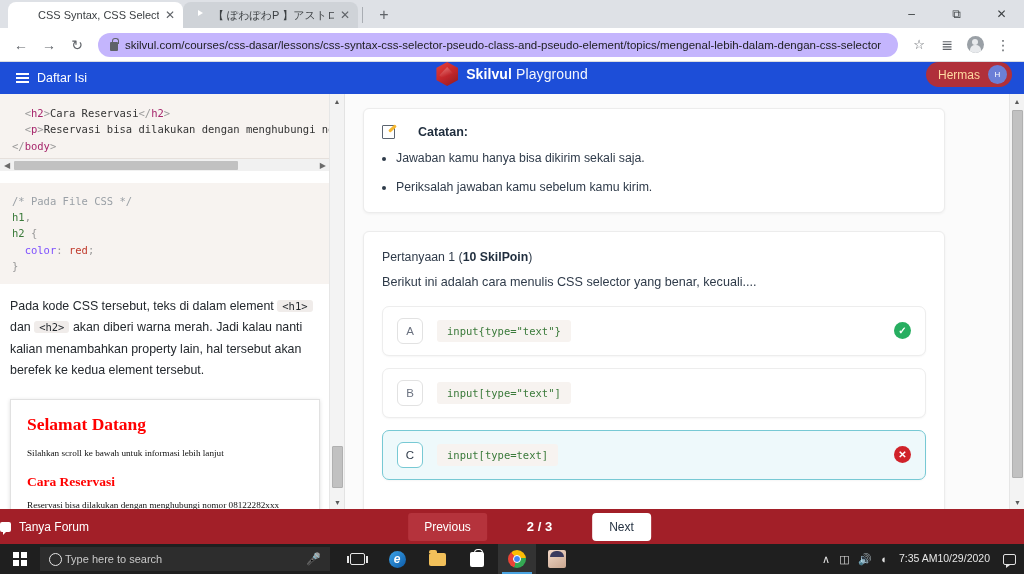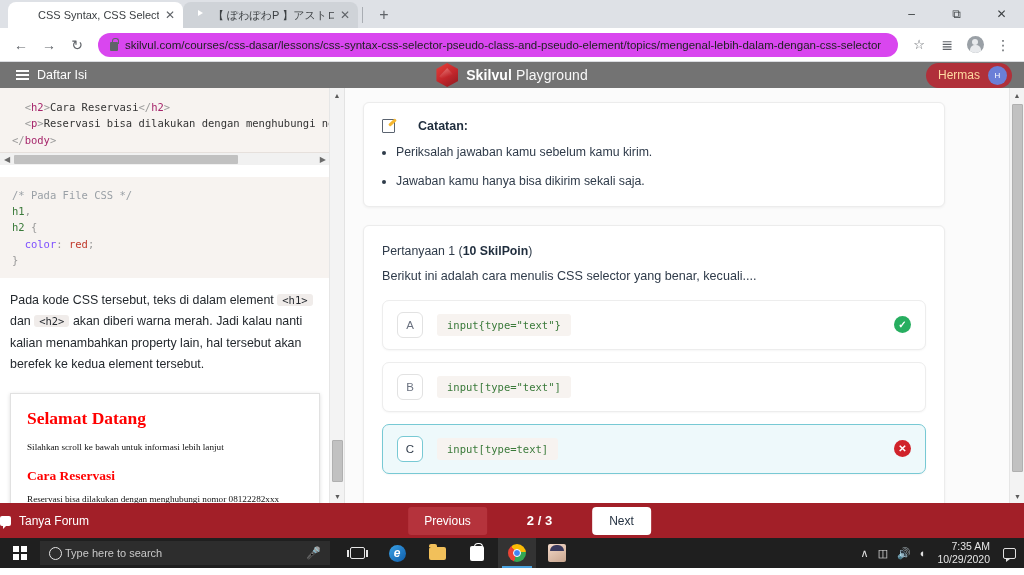--- a/index.html
+++ b/index.html
@@ -62,21 +62,21 @@
   .toolbar {
     height: 34px; background: #ffffff; display: flex; align-items: center;
     gap: 2px; padding: 0 8px; border-bottom: 1px solid #dadce0;
   }
   .tb-btn {
     width: 26px; height: 26px; display: flex; align-items: center;
     justify-content: center; color: #5f6368; font-size: 14px;
     border-radius: 50%;
   }
   .omnibox {
-    flex: 1; height: 24px; background: #d946ef; border-radius: 12px;
+    flex: 1; height: 24px; background: #c4b5fd; border-radius: 12px;
     display: flex; align-items: center; gap: 7px; padding: 0 12px;
     margin: 0 6px; font-size: 11.5px; color: #202124; overflow: hidden;
   }
   .omnibox .url { white-space: nowrap; overflow: hidden; }
   .lock {
     width: 8px; height: 9px; position: relative; flex: 0 0 8px;
     background: #5f6368; border-radius: 1px; margin-top: 3px;
   }
   .lock:before {
     content: ""; position: absolute; left: 1.5px; top: -4px;
@@ -92,21 +92,21 @@
     content: ""; position: absolute; left: 3px; top: 9px; width: 11px;
     height: 9px; background: #e8eaed; border-radius: 5px 5px 0 0;
   }
   .avatar-tb:before {
     content: ""; position: absolute; left: 5.5px; top: 3px; width: 6px;
     height: 6px; background: #e8eaed; border-radius: 50%;
   }
 
   
   .appheader {
-    height: 26px; background: #737373; display: flex; align-items: center;
+    height: 32px; background: #1d4ed8; display: flex; 
     position: relative; color: #fff;
   }
   .daftar {
     display: flex; align-items: center; gap: 8px; padding-left: 16px;
     font-size: 12.5px;
   }
   .hamburger { display: inline-flex; flex-direction: column; gap: 2.5px; }
   .hamburger i { display: block; width: 13px; height: 1.6px; background: #fff; }
   .brand {
     position: absolute; left: 50%; transform: translateX(-50%);
@@ -394,21 +394,21 @@
   .ico-anime:before {
     content: ""; position: absolute; left: 2px; top: 1px; width: 14px;
     height: 6px; background: #3a3a5e; border-radius: 6px 6px 0 0;
   }
   .tray {
     position: absolute; right: 0; display: flex; align-items: center;
     gap: 9px; padding-right: 8px; color: #e6e6e6; font-size: 11px;
   }
   .tray-ico { font-size: 11px; color: #e1e1e1; }
   .clock {
-    display: flex; flex-direction: column; align-items: flex-end;
+    display: flex; flex-direction: row; align-items: flex-end;
     line-height: 1.25; font-size: 10.5px; margin-left: 2px;
   }
   .notif {
     width: 13px; height: 11px; border: 1.4px solid #e1e1e1; border-radius: 2px;
     margin-left: 4px; position: relative;
   }
   .notif:after {
     content: ""; position: absolute; left: 1.5px; bottom: -4px;
     border-left: 4px solid #e1e1e1;
     border-bottom: 3px solid transparent;
@@ -525,25 +525,25 @@
     <div class="rightinner">
 
       <div class="card notecard">
         <div class="note-title">
           <span class="memo-icon"></span>
           <span>Catatan:</span>
         </div>
         <ul class="note-list">
           <li>
             <span class="bullet"></span>
-            <span>Periksalah jawaban kamu sebelum kamu kirim.</span>
+            <span>Jawaban kamu hanya bisa dikirim sekali saja.</span>
           </li>
           <li>
             <span class="bullet"></span>
-            <span>Jawaban kamu hanya bisa dikirim sekali saja.</span>
+            <span>Periksalah jawaban kamu sebelum kamu kirim.</span>
           </li>
         </ul>
       </div>
 
       <div class="card quizcard">
         <div class="q-meta">
           <span>Pertanyaan 1 (</span><b>10 SkilPoin</b><span>)</span>
         </div>
         <div class="q-text">Berikut ini adalah cara menulis CSS selector yang benar, kecuali....</div>
 

